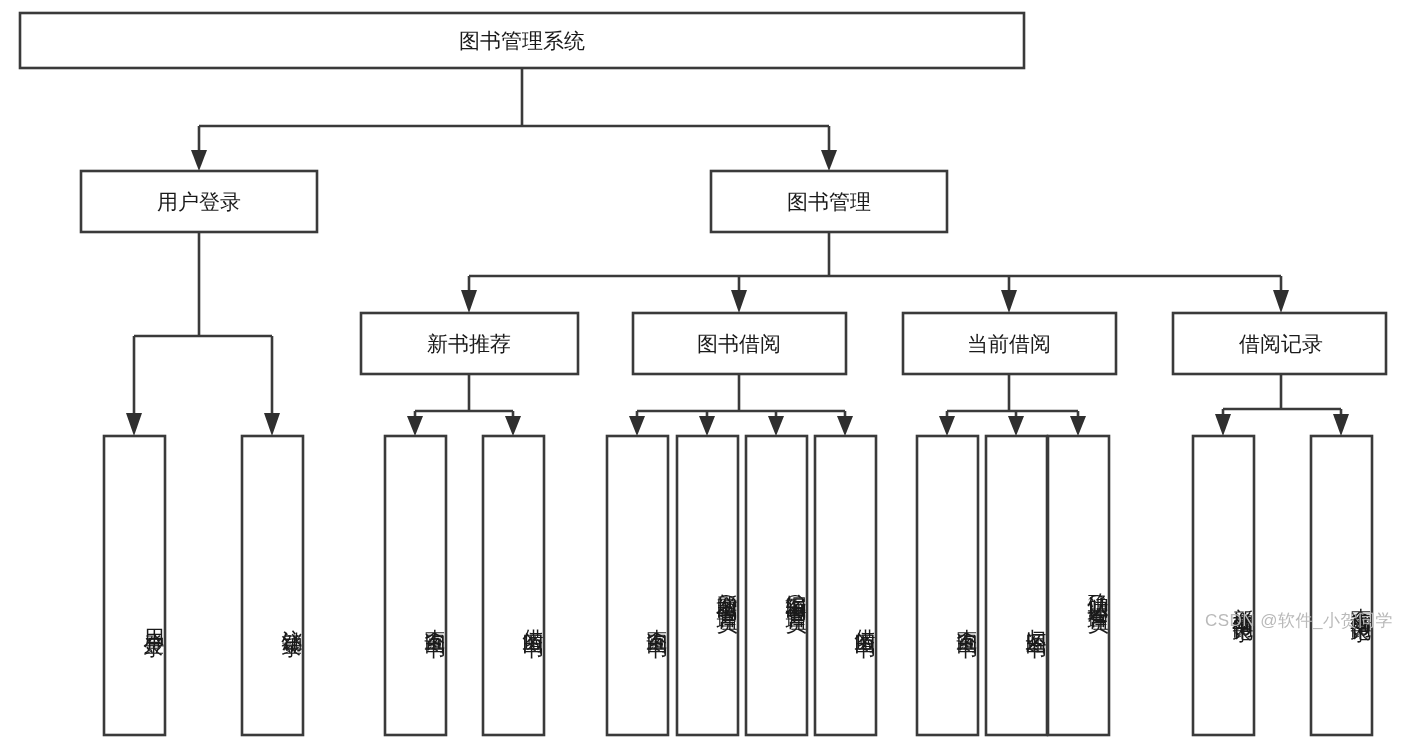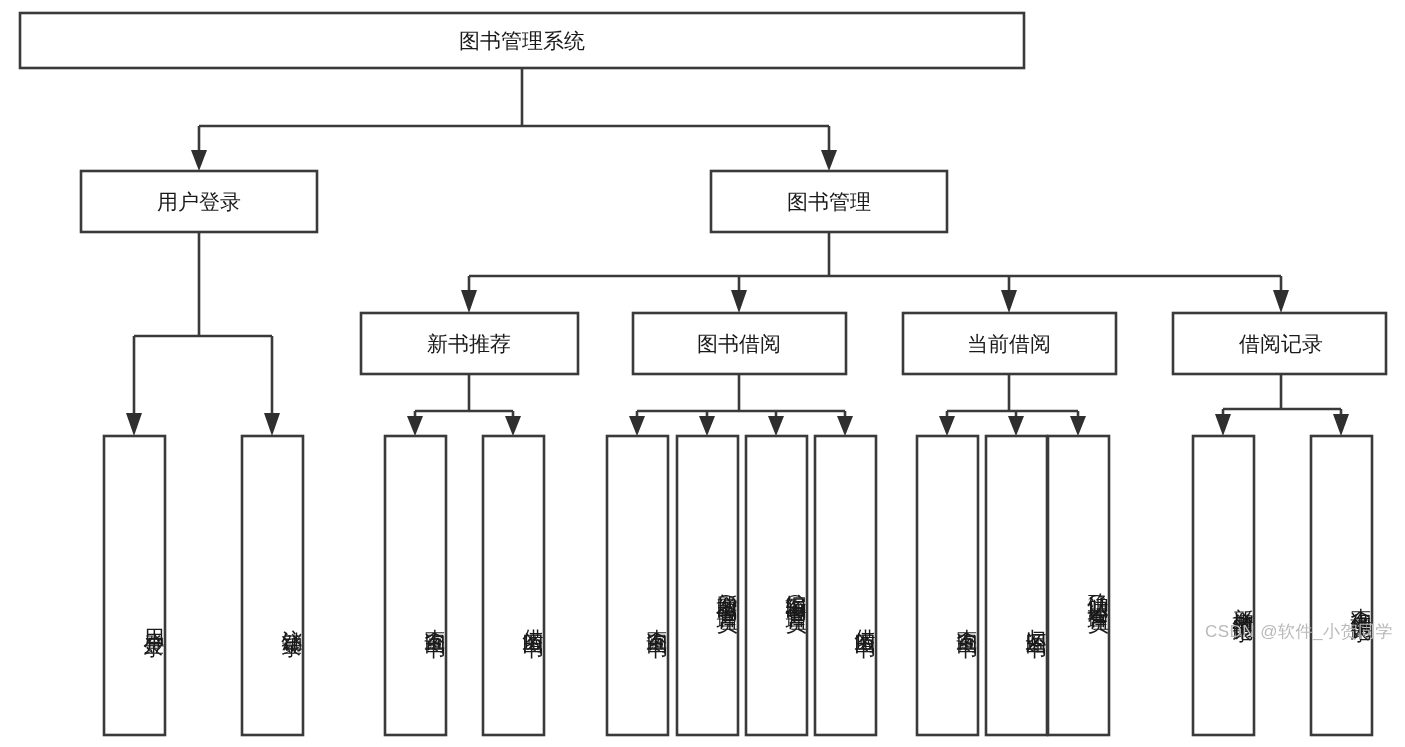--- a/index.html
+++ b/index.html
@@ -59,21 +59,21 @@
     color: #1a1a1a;
     display: flex;
     align-items: flex-start;
     justify-content: center;
     white-space: nowrap;
     pointer-events: none;
   }
   .watermark {
     position: absolute;
     right: 12px;
-    bottom: 2px;
+    bottom: 13px;
     font-family: "Liberation Sans", "DejaVu Sans", sans-serif;
     font-size: 17px;
     color: #b9b9b9;
     letter-spacing: 0.5px;
     white-space: nowrap;
   }
 </style>
 </head>
 <body>
 

